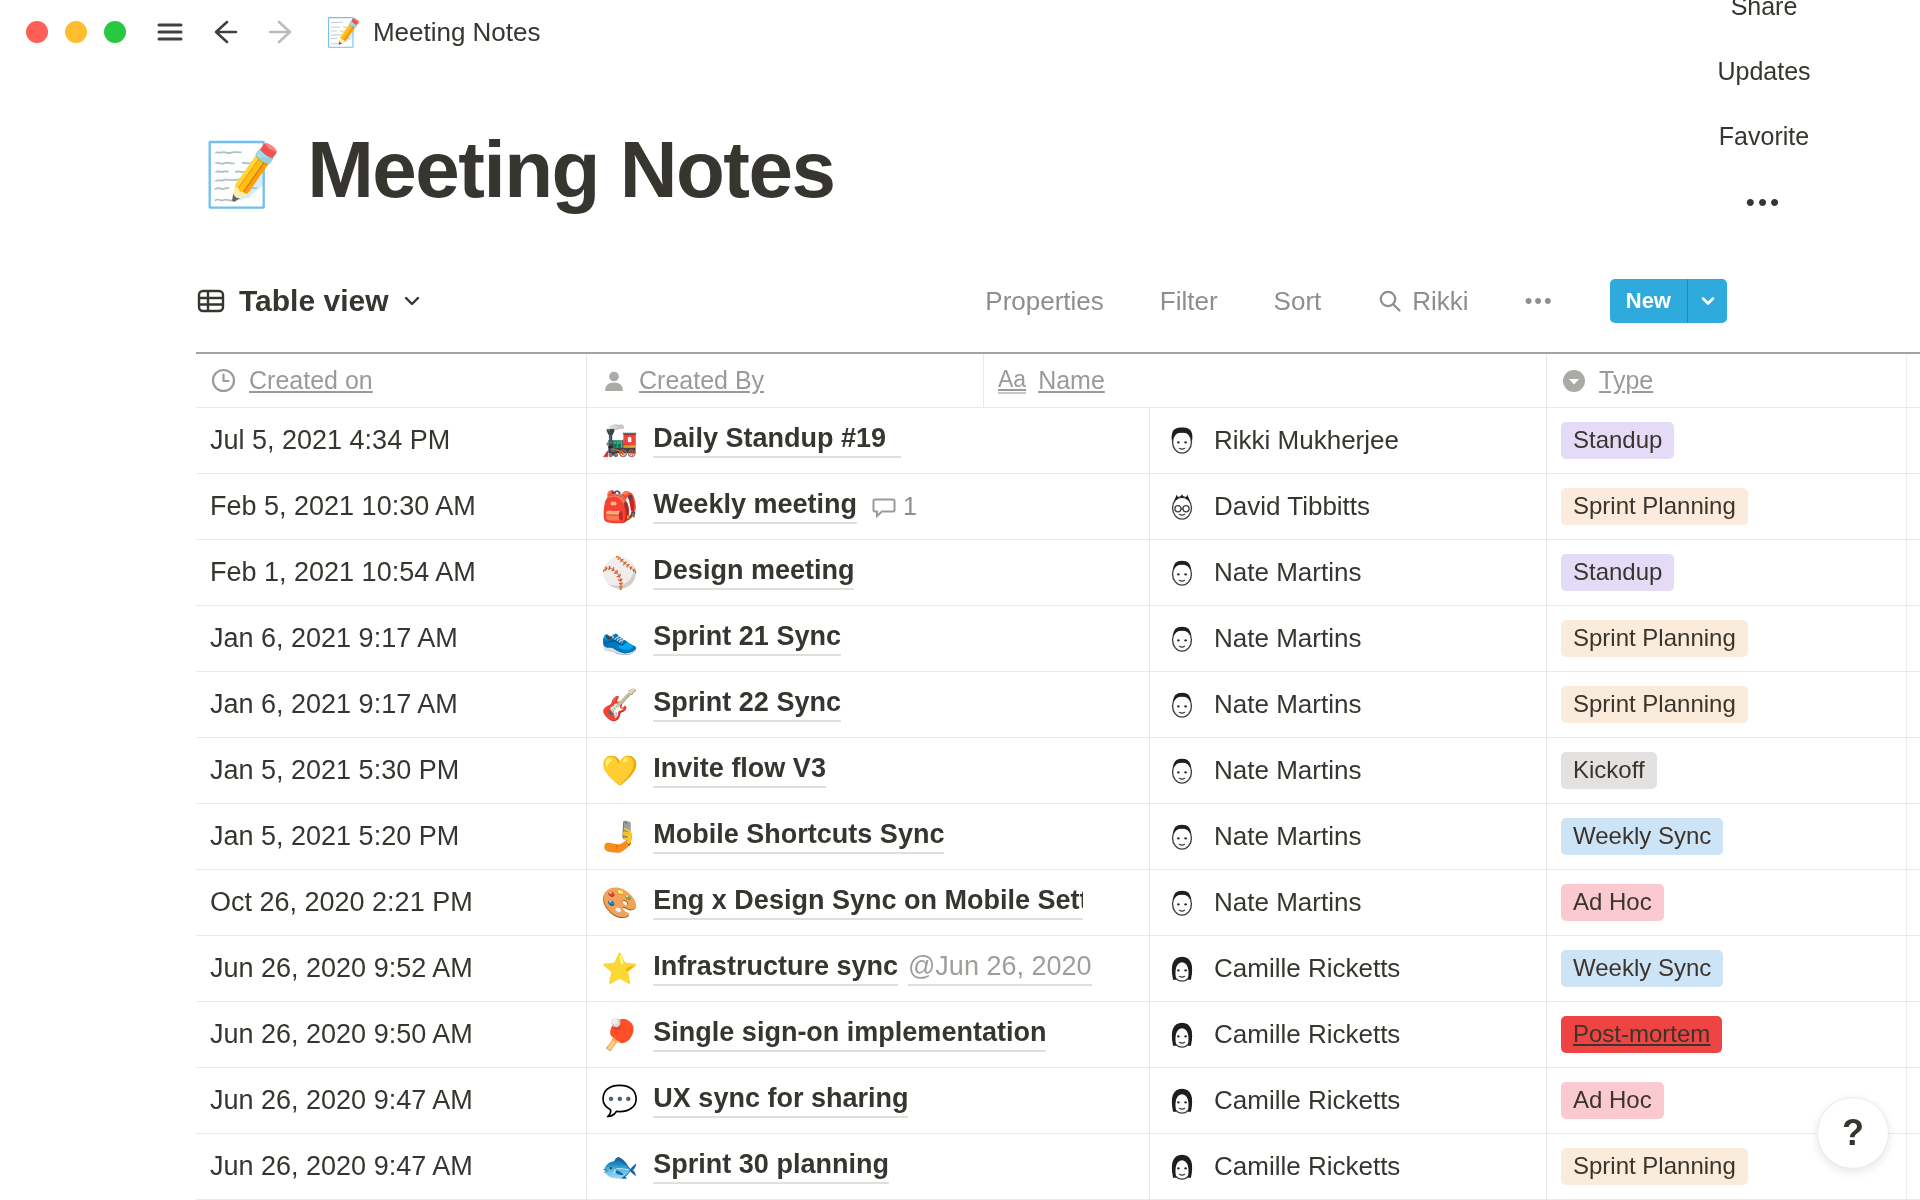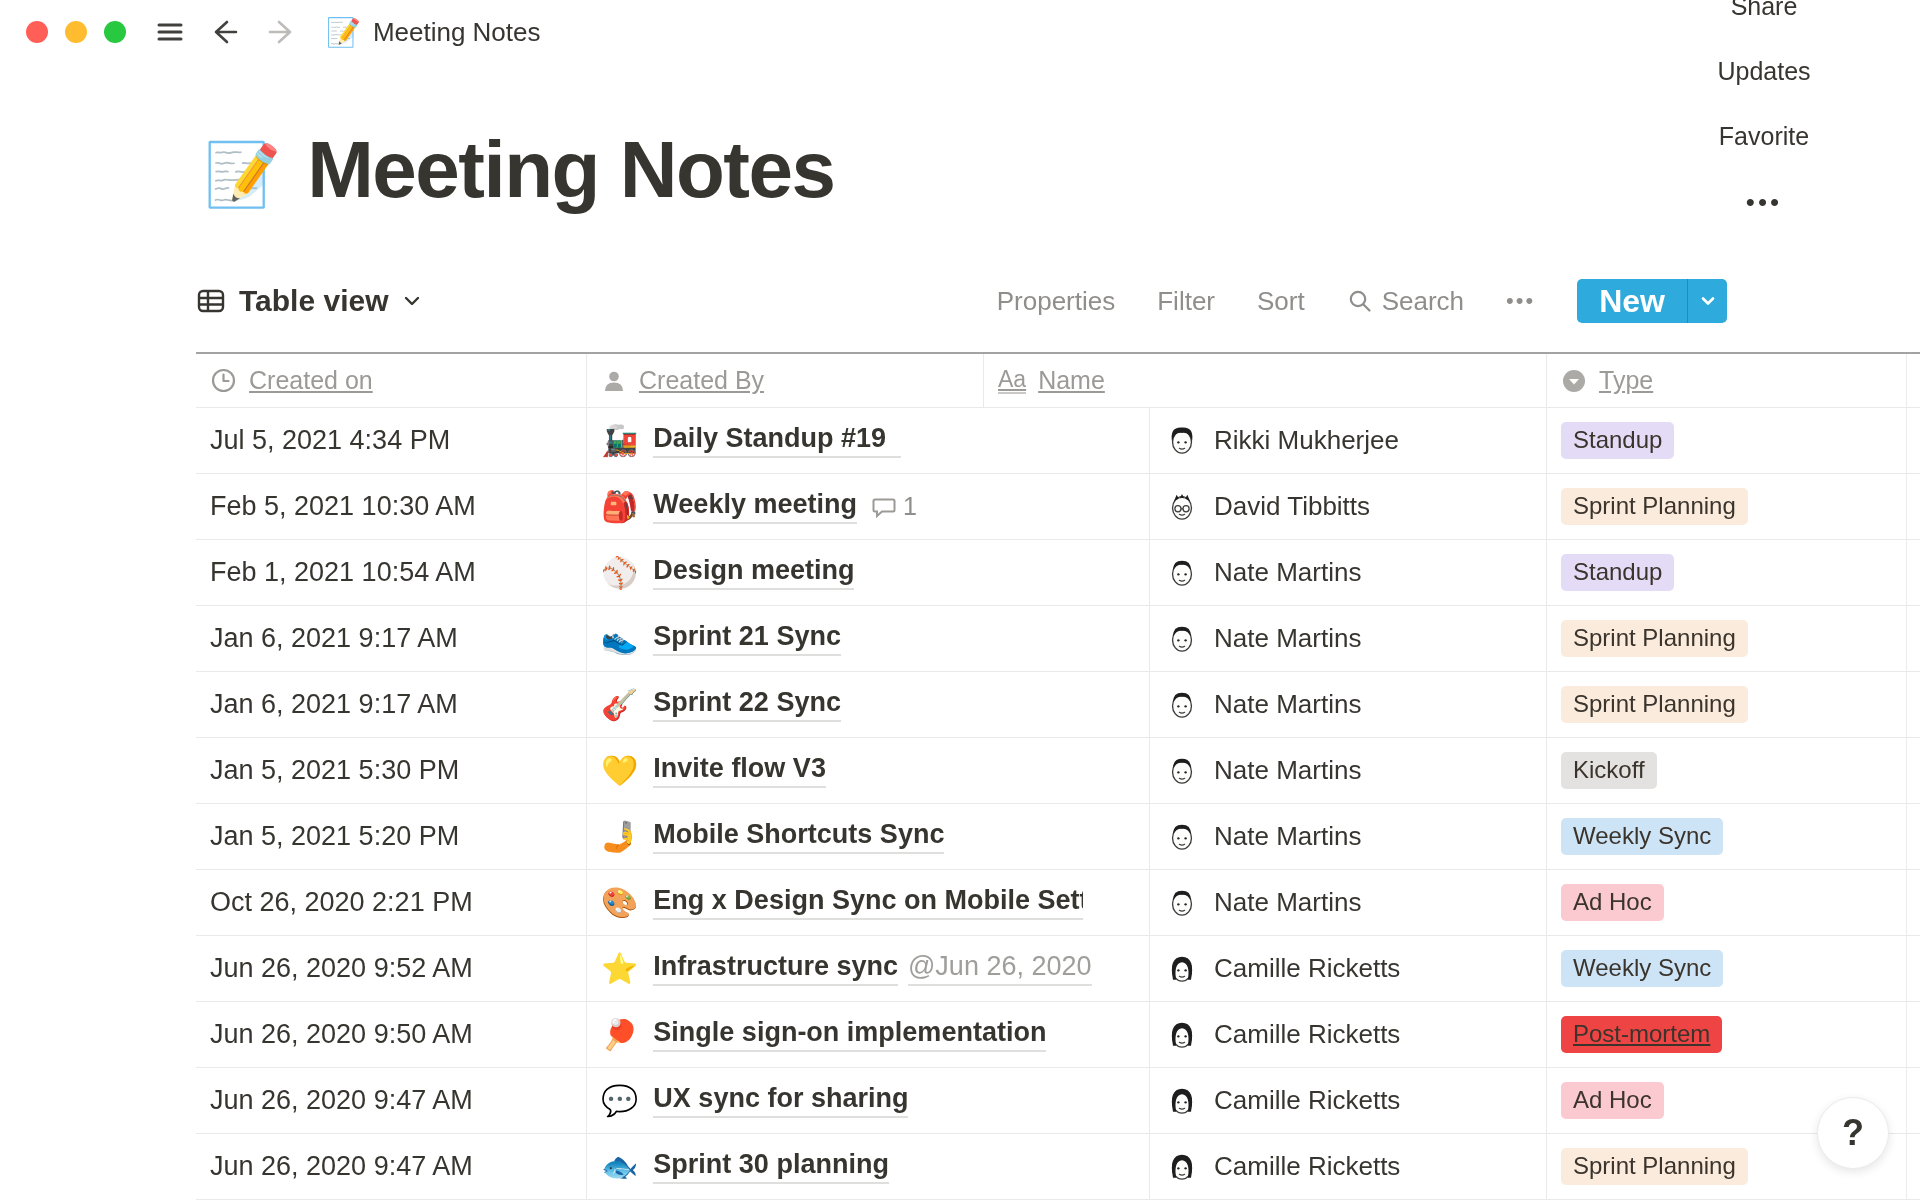--- a/index.html
+++ b/index.html
@@ -28,27 +28,27 @@
   
   .page-title { position:absolute; left:204px; top:126px; display:flex; align-items:flex-end; gap:26px; }
   .page-title .emoji { font-size:62px; line-height:1; padding-bottom:8px; }
   .page-title .txt { font-size:80px; font-weight:700; letter-spacing:-1.5px; line-height:1.1; }
 
   
   .viewbar { position:absolute; left:196px; top:277px; width:1531px; height:48px;
              display:flex; align-items:center; }
   .view-switch { display:flex; align-items:center; gap:13px; font-size:30px; font-weight:700; }
   .view-switch svg { display:block; }
-  .viewbar-right { margin-left:auto; display:flex; align-items:center; gap:42px;
+  .viewbar-right { margin-left:auto; display:flex; align-items:center; gap:56px;
                    font-size:26px; color:#8F8E8B; }
   .search-item { display:flex; align-items:center; gap:9px; }
   .vb-more { font-size:22px; letter-spacing:2px; }
   .new-btn { display:flex; align-items:stretch; height:44px; border-radius:5px; overflow:hidden; }
-  .new-btn .label { display:flex; align-items:center; padding:0 22px; color:#fff;
-                    font-size:32px; font-weight:700; }
+  .new-btn .label { display:flex; align-items:center; padding:0 16px; color:#fff;
+                    font-size:22px; font-weight:700; }
   .new-btn .split { display:flex; align-items:center; justify-content:center; width:40px;
                     border-left:1px solid rgba(0,0,0,0.18); }
 
   
   .table { position:absolute; left:196px; top:352px; width:1724px; }
   .thead { display:flex; height:56px; border-top:2px solid #a3a3a3; border-bottom:1px solid #E9E9E7;
            color:#9B9A97; font-size:25px;text-decoration:underline; }
   .hcell, .cell { display:flex; align-items:center; padding-left:14px; }
   .c1 { width:391px; border-right:1px solid #E9E9E7; }
   .c2 { width:563px; border-right:1px solid #E9E9E7; }
@@ -185,21 +185,21 @@
     </div>
     <div class="viewbar-right">
       <span>Properties</span>
       <span>Filter</span>
       <span>Sort</span>
       <span class="search-item">
         <svg width="26" height="26" viewBox="0 0 26 26">
           <circle cx="11" cy="11" r="7.2" fill="none" stroke="#8F8E8B" stroke-width="2.2"></circle>
           <path d="M16.5 16.5 L22.5 22.5" stroke="#8F8E8B" stroke-width="2.2" stroke-linecap="round"></path>
         </svg>
-        <span>Search</span>
+        <span>Rikki</span>
       </span>
       <span class="vb-more">•••</span>
       <span class="new-btn" id="new-btn" style="background: rgb(46, 170, 220);">
         <span class="label">New</span>
         <span class="split">
           <svg width="20" height="20" viewBox="0 0 20 20">
             <path d="M5 7.5 L10 12.5 L15 7.5" stroke="#fff" stroke-width="2.6" fill="none" stroke-linecap="round" stroke-linejoin="round"></path>
           </svg>
         </span>
       </span>

